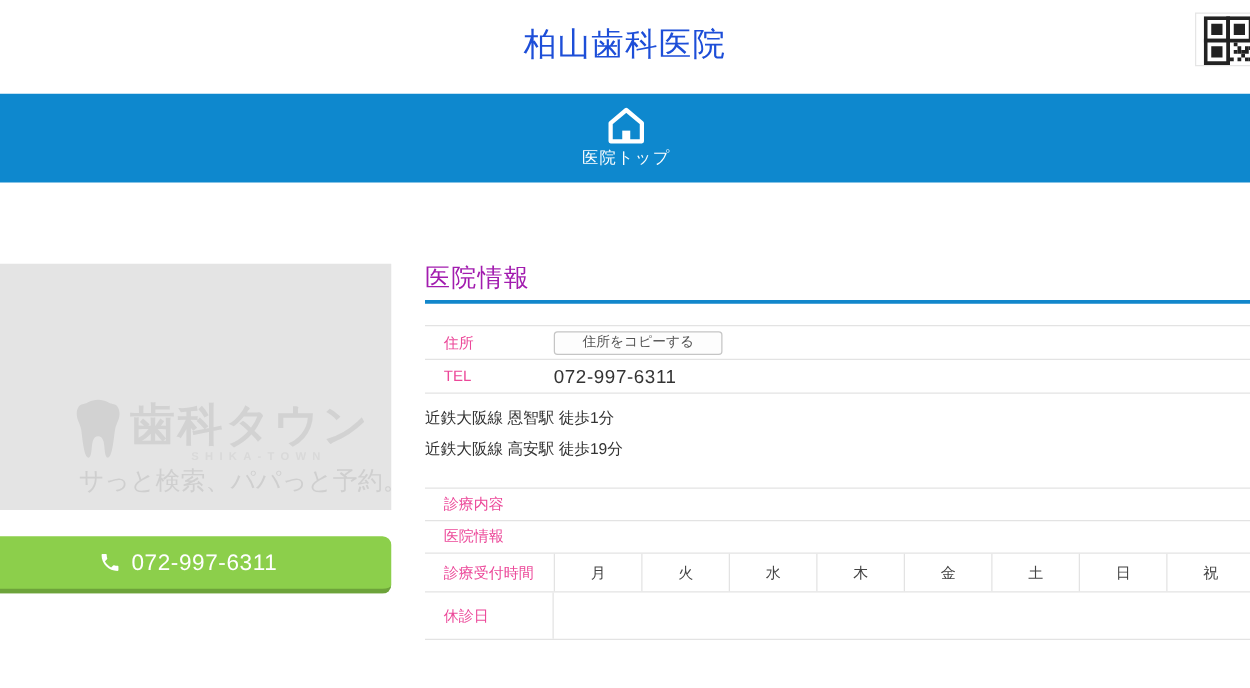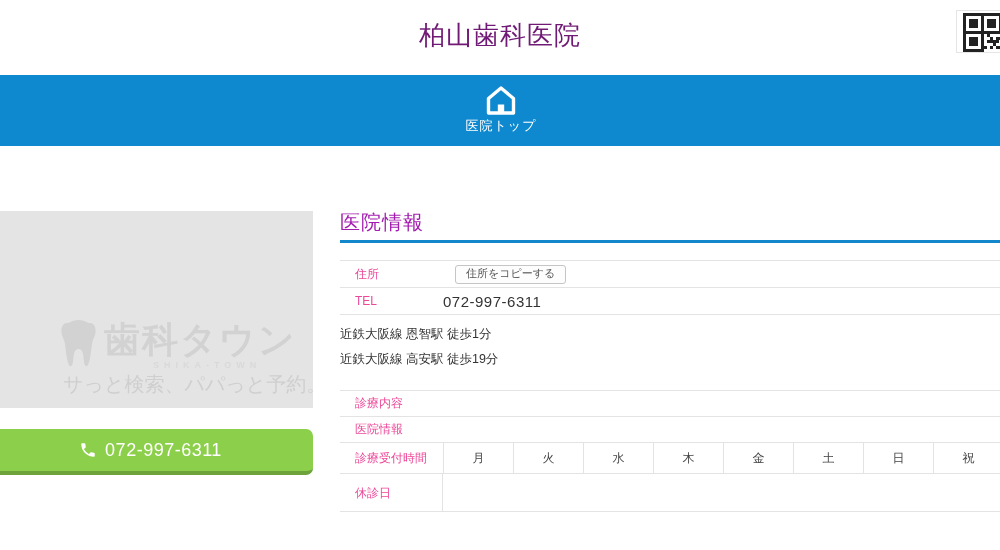--- a/index.html
+++ b/index.html
@@ -6,21 +6,21 @@
   html,body { width:1000px; height:550px; }
   body {
     position:relative; overflow:hidden; background:#fff;
     font-family:"Liberation Sans","DejaVu Sans",sans-serif; color:#333;
   }
 
   
   .site-header { position:absolute; top:0; left:0; width:1000px; height:75px; background:#fff; }
   .site-title {
     position:absolute; top:0; left:0; width:1000px; height:70px; line-height:70px;
-    text-align:center; font-size:26px; letter-spacing:1px; color:#701a75; font-weight:400;
+    text-align:center; font-size:26px; letter-spacing:1px; color:#1d4ed8; font-weight:400;
   }
   .qr-box {
     position:absolute; left:956px; top:10px; width:58px; height:43px;
     background:#fff; border:1px solid #e5e5e5;
   }
   .qr-box svg { position:absolute; left:6px; top:2px; }
 
   
   .navbar { position:absolute; top:75px; left:0; width:1000px; height:71px; background:#0e88ce; }
   .nav-home {
@@ -56,23 +56,23 @@
     position:absolute; left:340px; top:260px; width:663px;
     border-top:1px solid #e3e3e3; font-size:12px; color:#333;
   }
   .row { display:flex; border-bottom:1px solid #e3e3e3; align-items:center; }
   .lbl { width:103px; padding-left:15px; color:#ec4899; flex-shrink:0; }
   .val { flex:1; }
 
   .r-address { height:27px; }
   .addr-val { font-size:13px; display:flex; align-items:center; }
   .copy-btn {
-    margin-left:12px; font-size:11px; color:#555; background:#fdfdfd;
-    border:1px solid #c5c5c5; border-radius:3px; padding:2px 10px;
-    cursor:pointer; font-family:Liberation Mono, monospace; line-height:13px;
+    margin-left:0; font-size:11px; color:#555; background:#fdfdfd;
+    border:1px solid #c5c5c5; border-radius:3px; padding:2px 22px;
+    cursor:pointer; font-family:Liberation Serif, serif; line-height:13px;
   }
 
   .r-tel { height:27px; }
   .tel-val { font-size:15px; letter-spacing:0.5px; }
 
   .r-station { height:76px; align-items:flex-start; }
   .r-station .lbl { padding-top:7px; line-height:25px; }
   .station-lines { padding-top:7px; line-height:25px; font-size:12.5px; }
 
   .r-treatment, .r-features { height:26px; }

